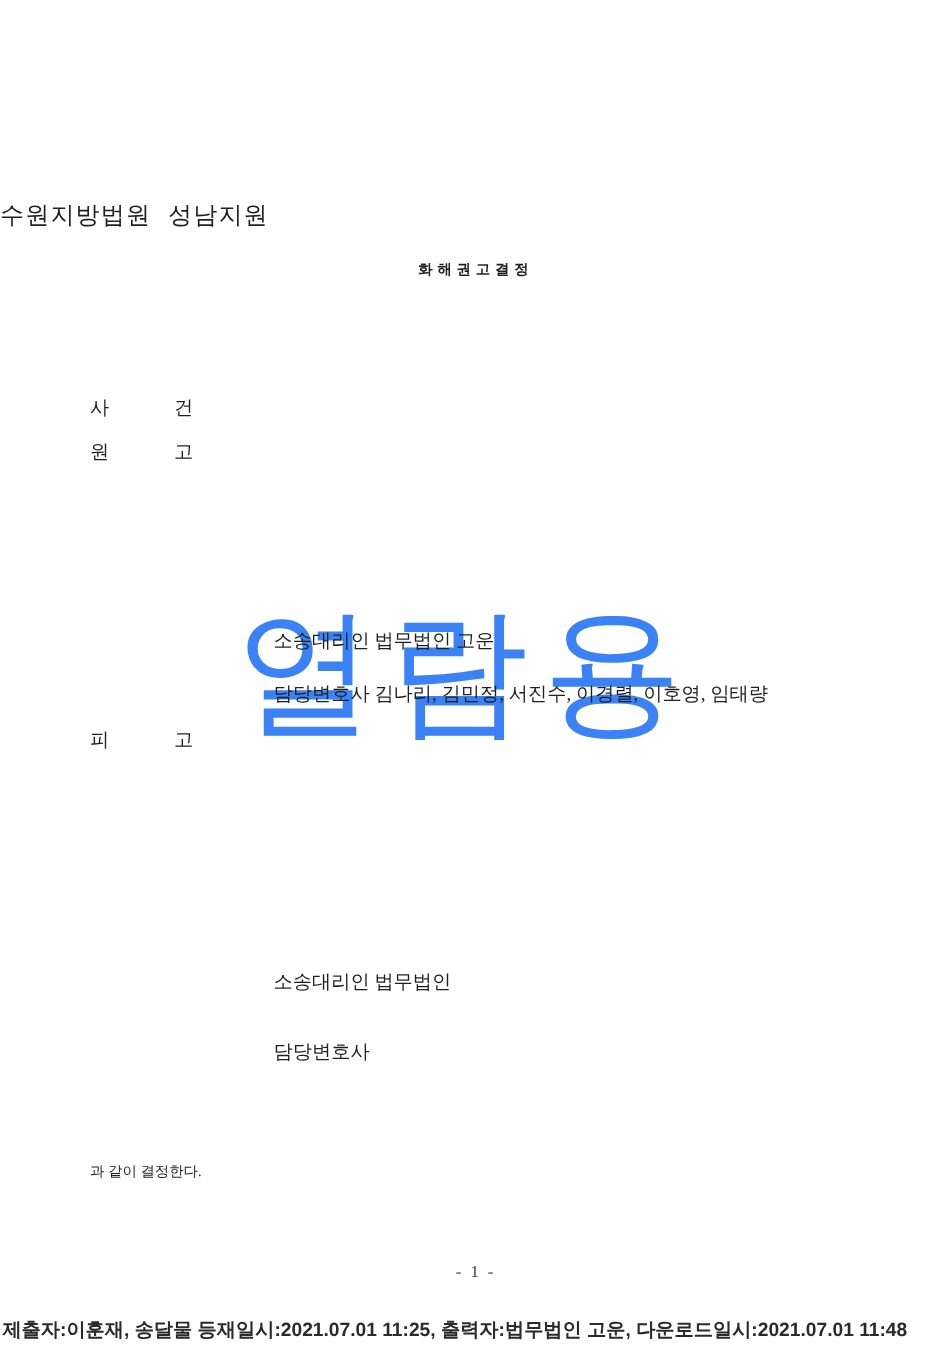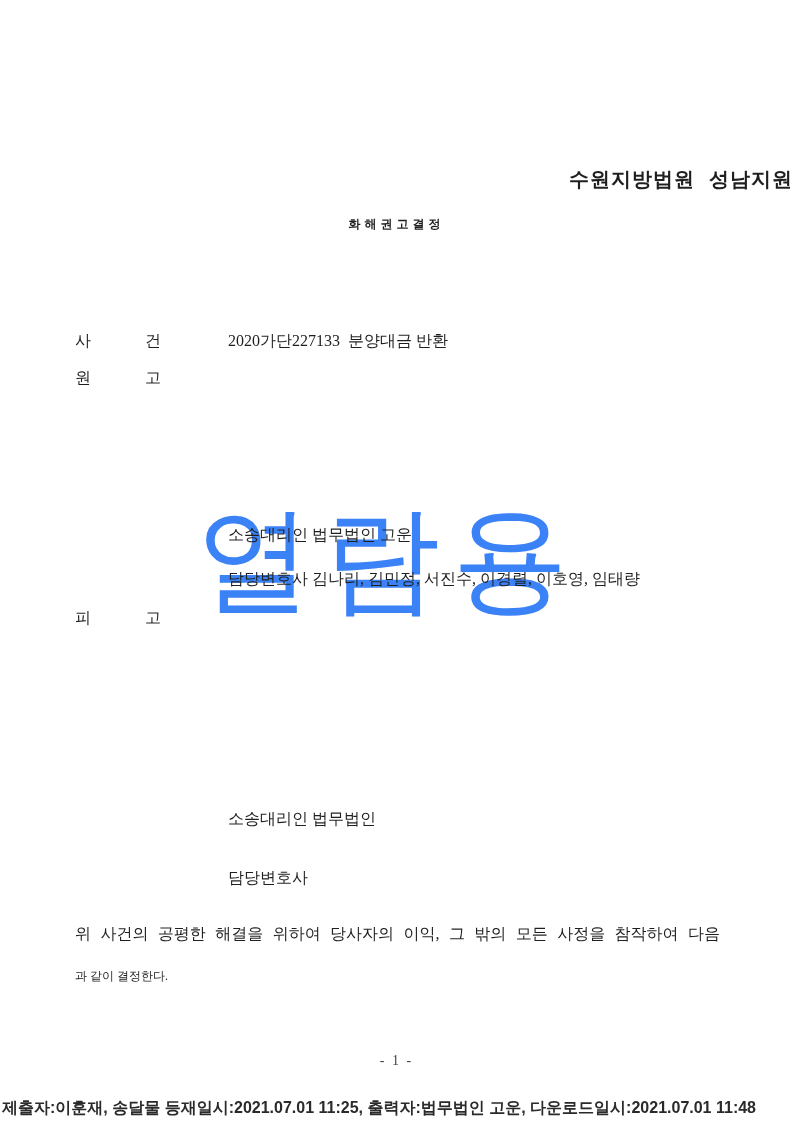--- a/index.html
+++ b/index.html
@@ -29,23 +29,23 @@
     z-index: 0;
     user-select: none;
   }
 
   .content { position: absolute; inset: 0; z-index: 1; }
 
   .court-name {
     top: 166px;
     left: 0;
     width: 100%;
-    text-align: right;
+    text-align: left;
     font-size: 20px;
-    font-weight: bold;
+    font-weight: normal;
     letter-spacing: 1px;
     word-spacing: 8px;
     margin: 0;
   }
   .doc-type {
     top: 216px;
     left: 0;
     width: 100%;
     text-align: center;
     font-size: 12px;
@@ -118,35 +118,33 @@
   <div class="abs watermark">열람용</div>
 
   <div class="content">
 
     <div class="abs court-name">수원지방법원 성남지원</div>
 
     <div class="abs doc-type">화해권고결정</div>
 
     <span class="abs body-text case-row lab-a">사</span>
     <span class="abs body-text case-row lab-b">건</span>
-    <span class="abs body-text case-row col-value">2020가단227133  분양대금 반환</span>
 
     <span class="abs body-text plff-row lab-a">원</span>
     <span class="abs body-text plff-row lab-b">고</span>
 
     <span class="abs body-text rep1-l1 col-value">소송대리인 법무법인 고운</span>
     <span class="abs body-text rep1-l2 col-value">담당변호사 김나리, 김민정, 서진수, 이경렬, 이호영, 임태량</span>
 
     <span class="abs body-text def-row lab-a">피</span>
     <span class="abs body-text def-row lab-b">고</span>
 
     <span class="abs body-text rep2-l1 col-value">소송대리인 법무법인</span>
     <span class="abs body-text rep2-l2 col-value">담당변호사</span>
 
-    <div class="abs decision-line1">위 사건의 공평한 해결을 위하여 당사자의 이익, 그 밖의 모든 사정을 참작하여 다음</div>
     <div class="abs decision-line2">과 같이 결정한다.</div>
 
     <div class="abs page-number">- 1 -</div>
 
     <div class="abs doc-footer">제출자:이훈재, 송달물 등재일시:2021.07.01 11:25, 출력자:법무법인 고운, 다운로드일시:2021.07.01 11:48</div>
 
   </div>
 </div>
 
 </body></html>

